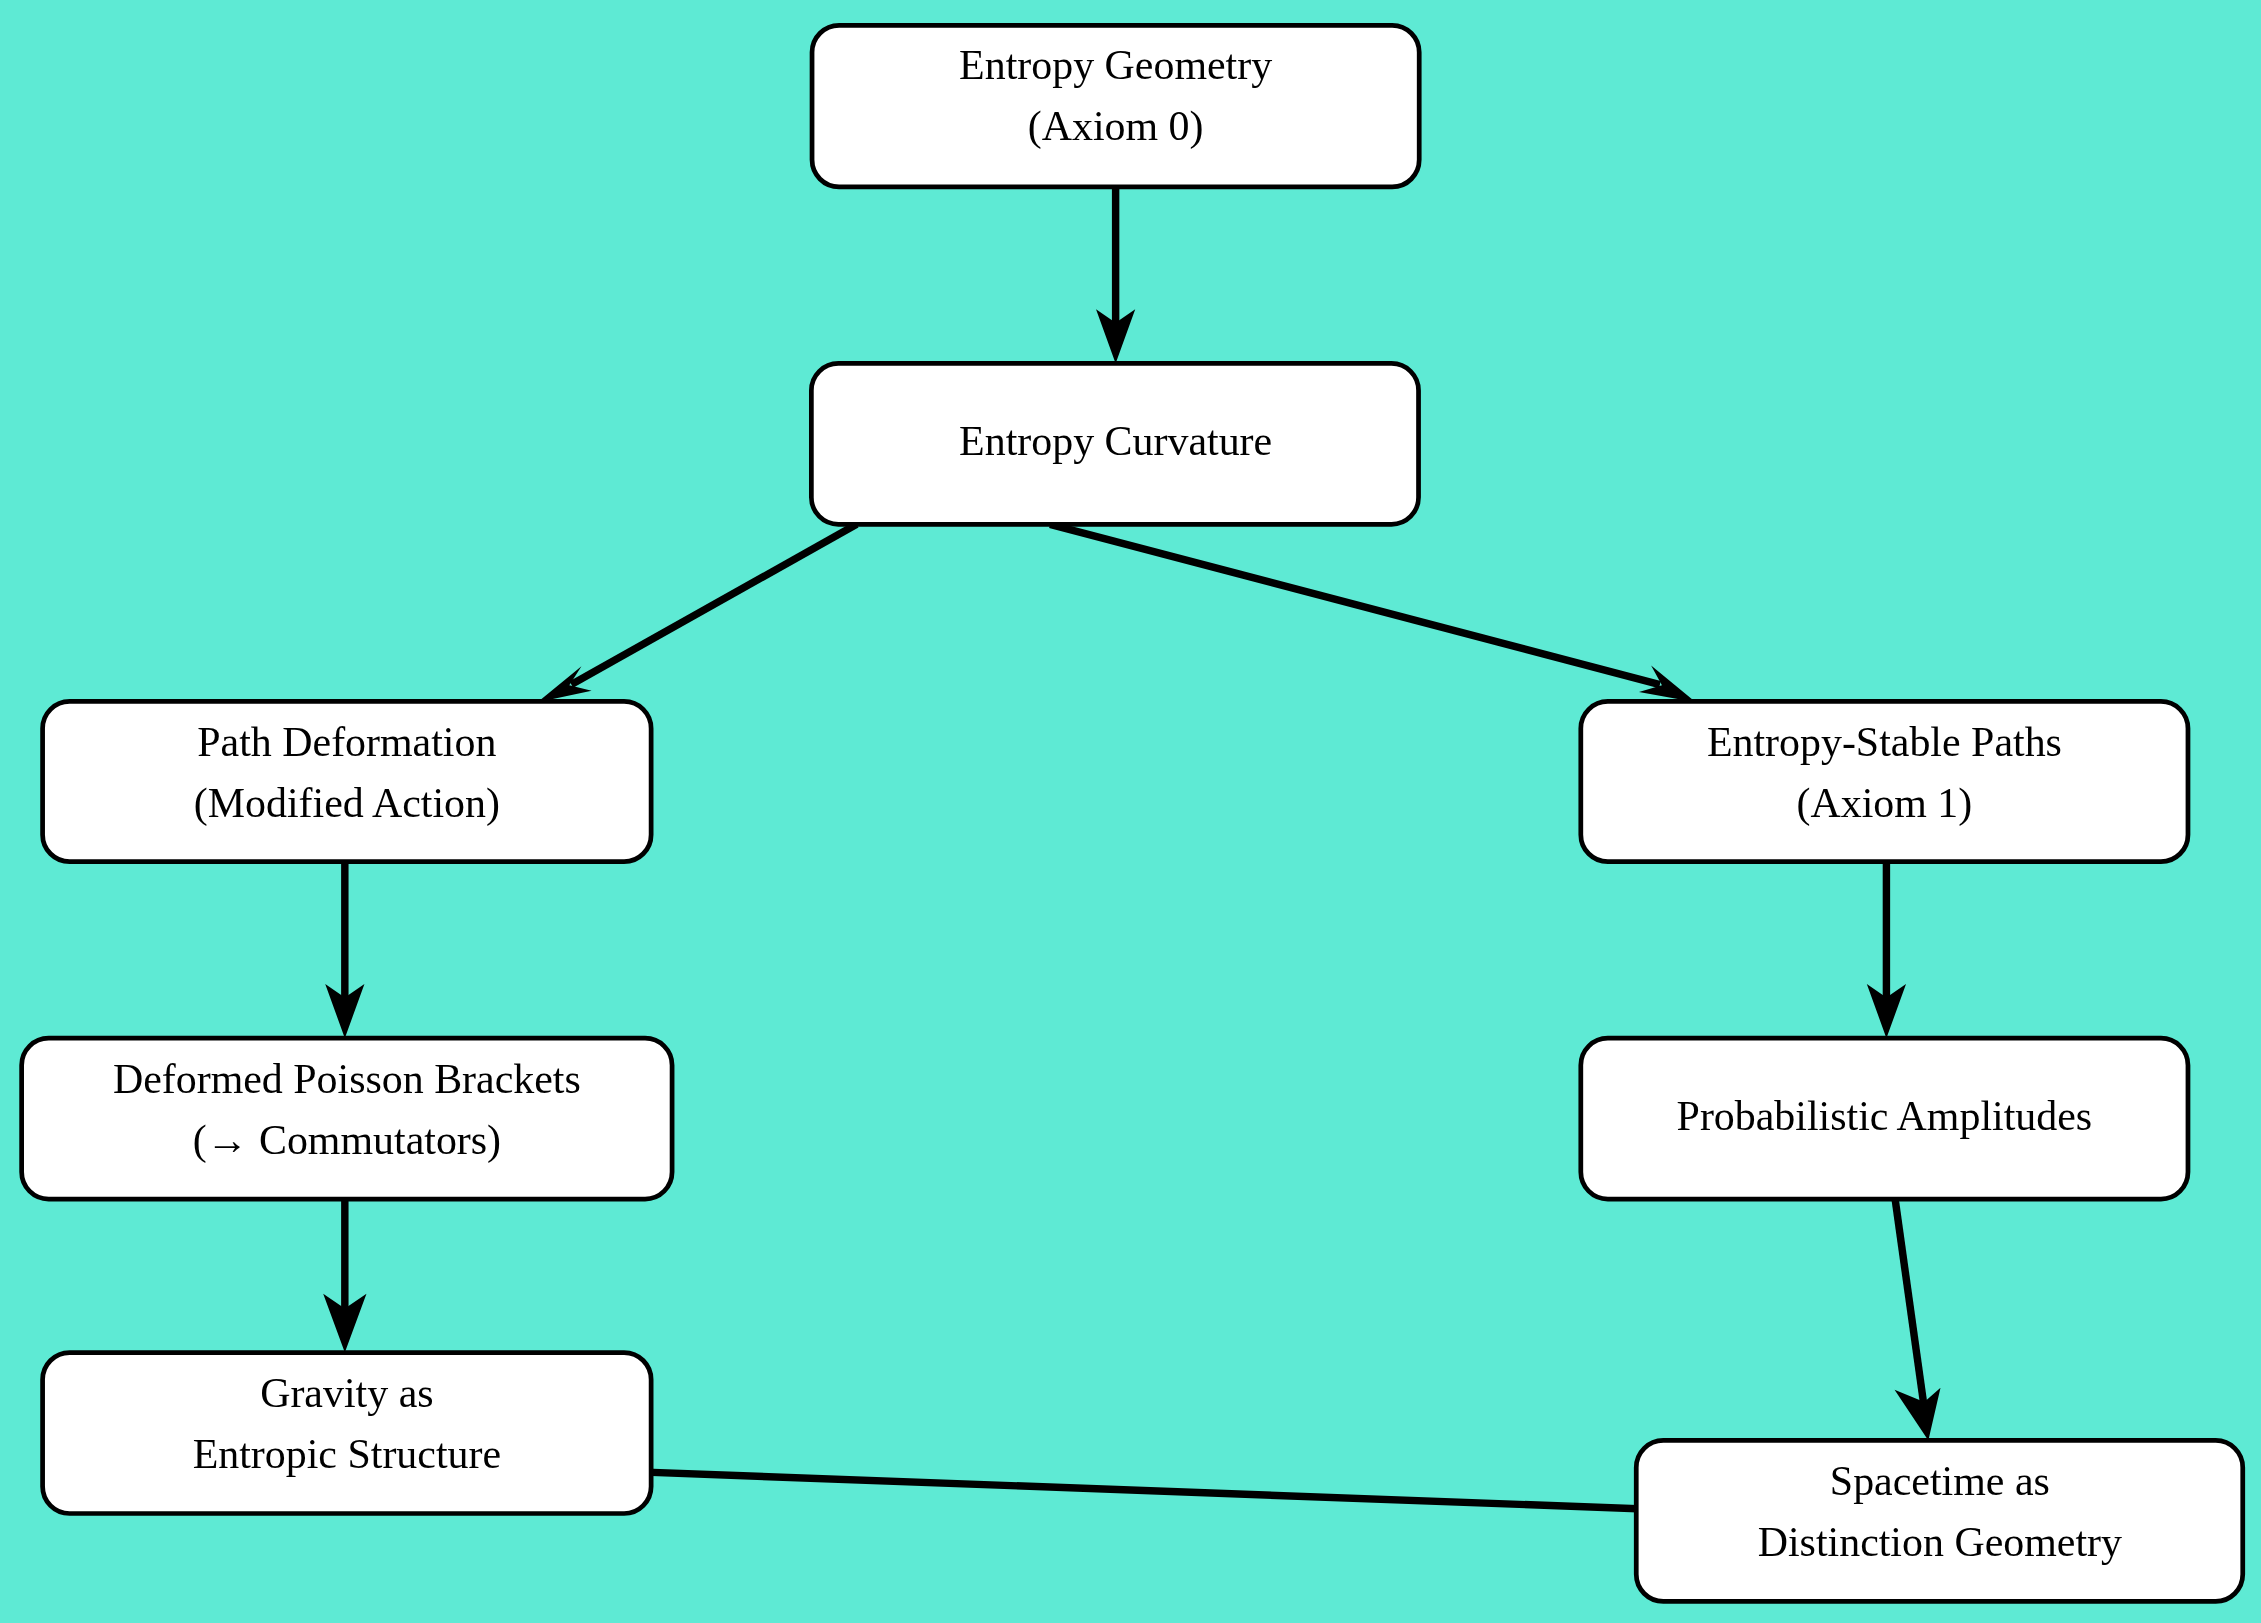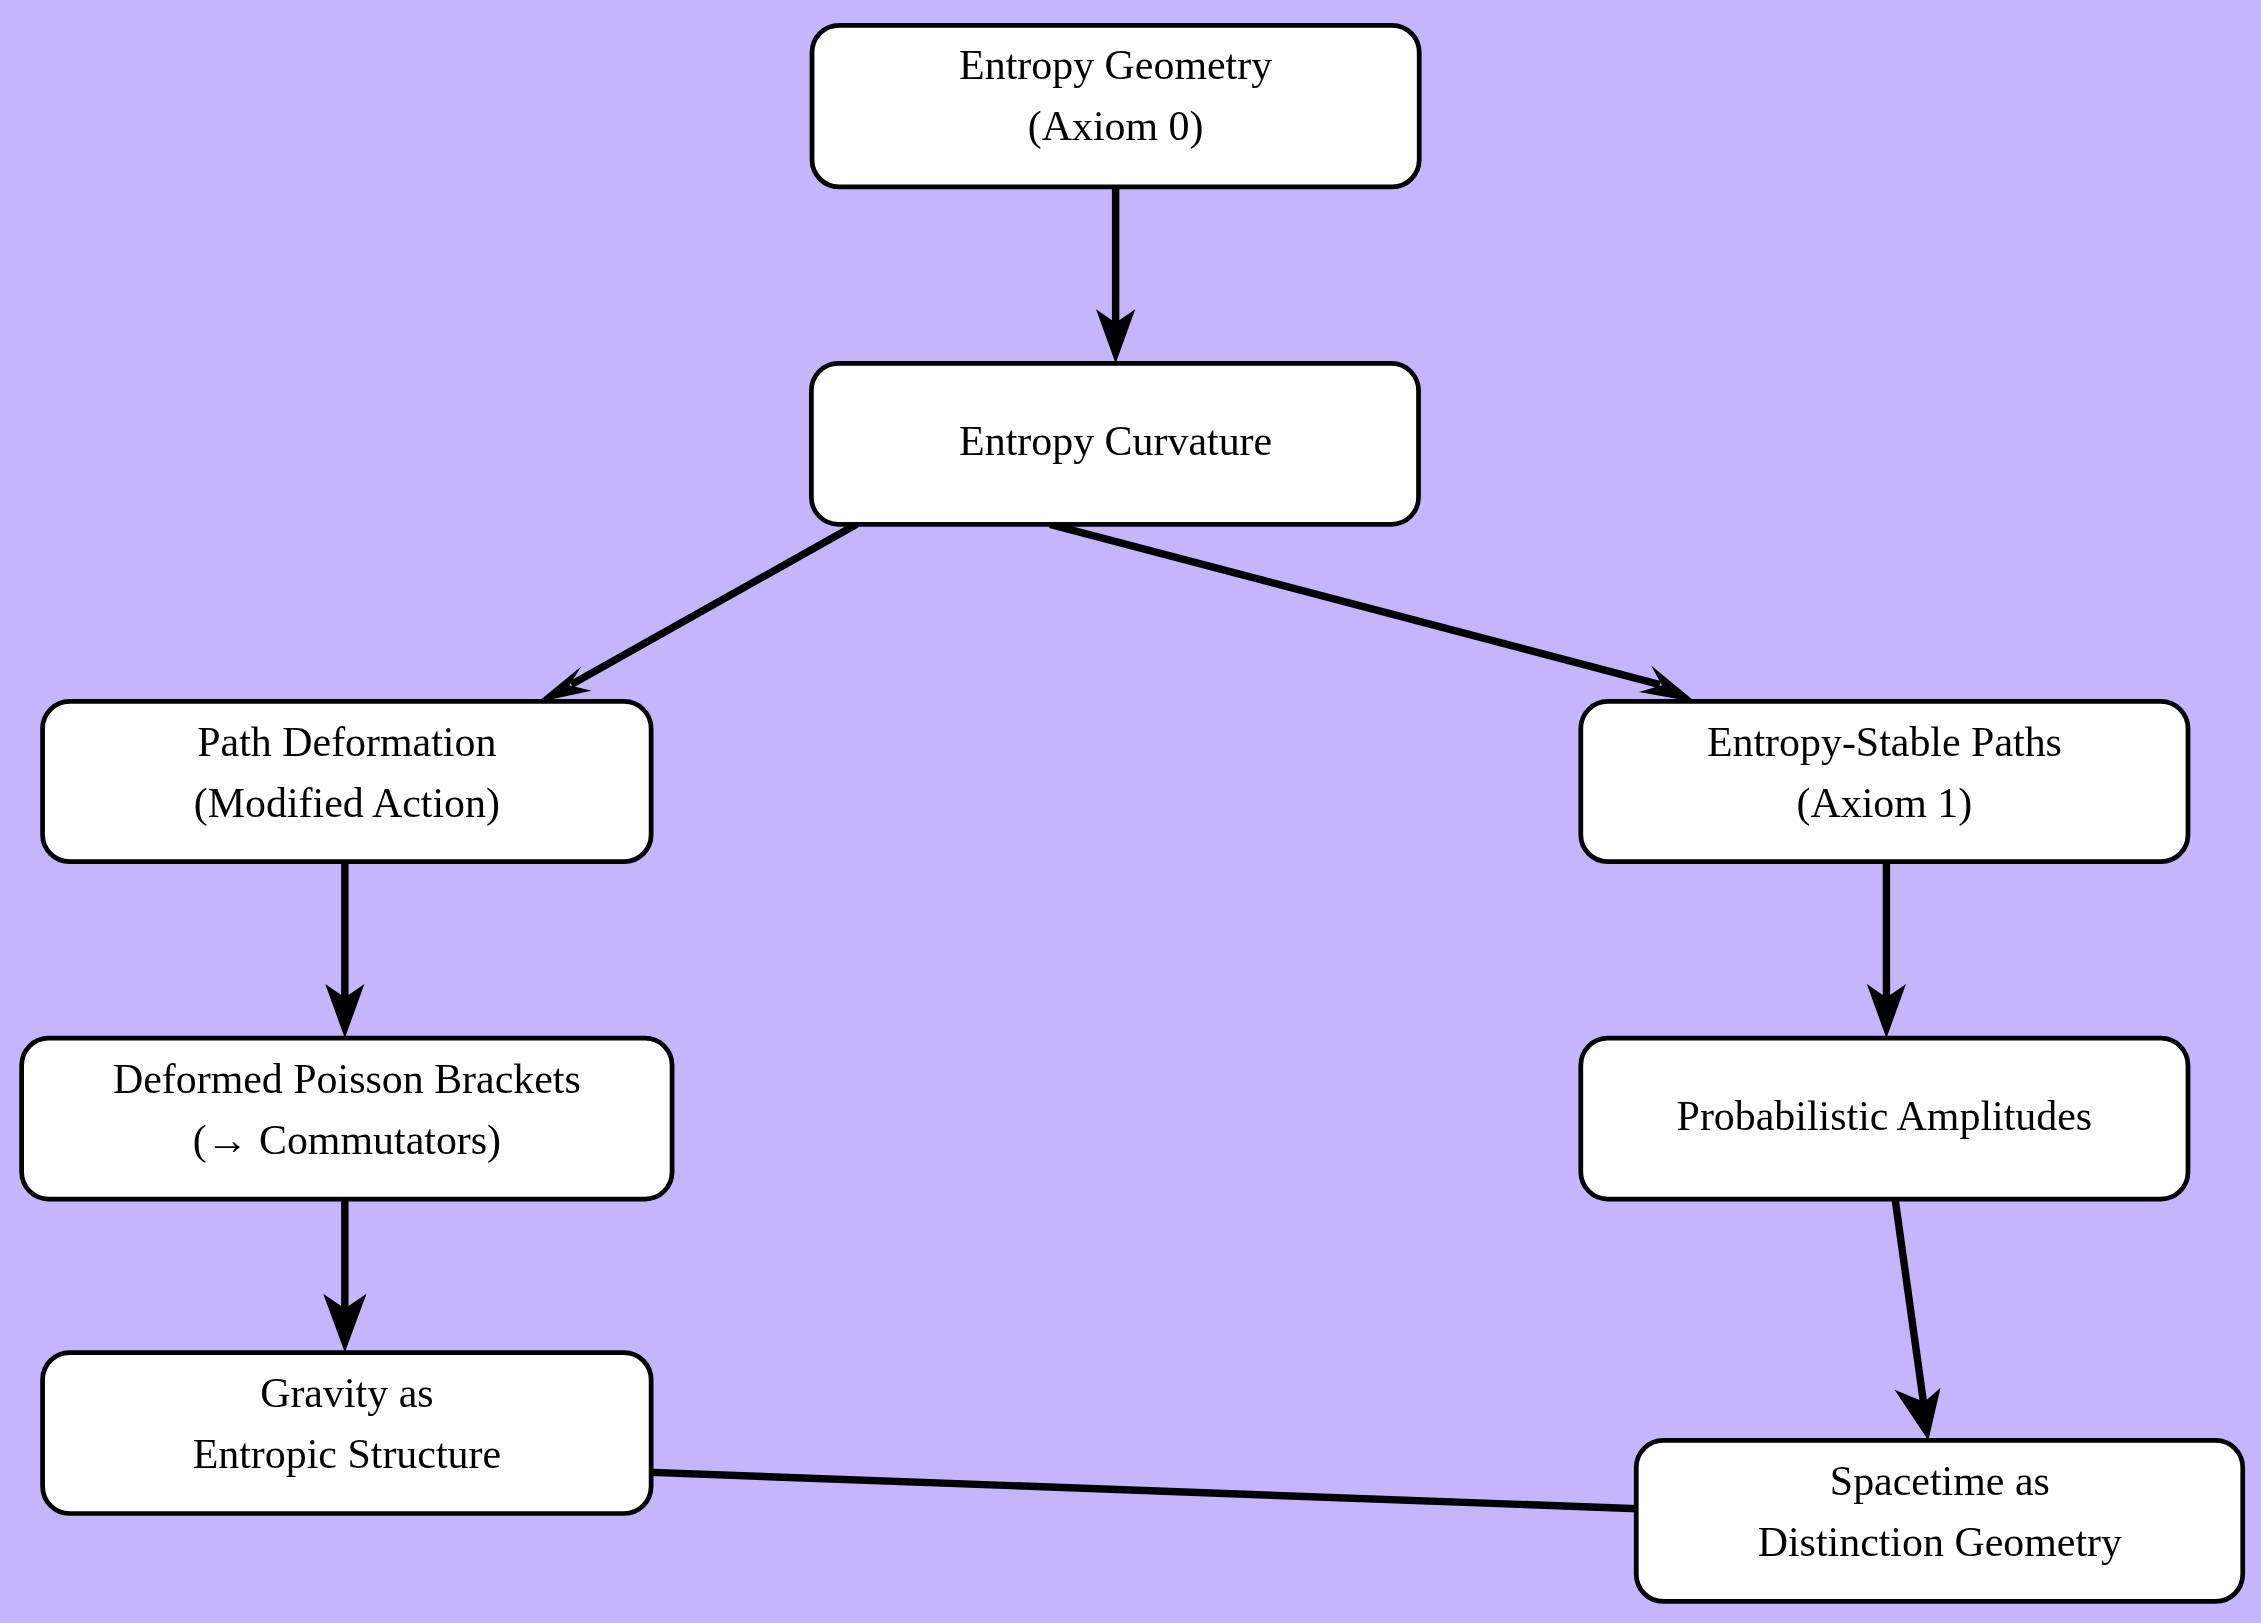--- a/index.html
+++ b/index.html
@@ -11,21 +11,21 @@
   body {
     width: 2261px;
     height: 1624px;
     overflow: hidden;
     font-family: "Liberation Serif", "DejaVu Serif", serif;
   }
   #diagram-root {
     position: relative;
     width: 2261px;
     height: 1624px;
-    background: #c4b5fd;
+    background: #5eead4;
   }
   svg#flow-svg {
     display: block;
     width: 2261px;
     height: 1624px;
   }
   .node-box {
     fill: #ffffff;
     stroke: #000000;
     stroke-width: 7;

